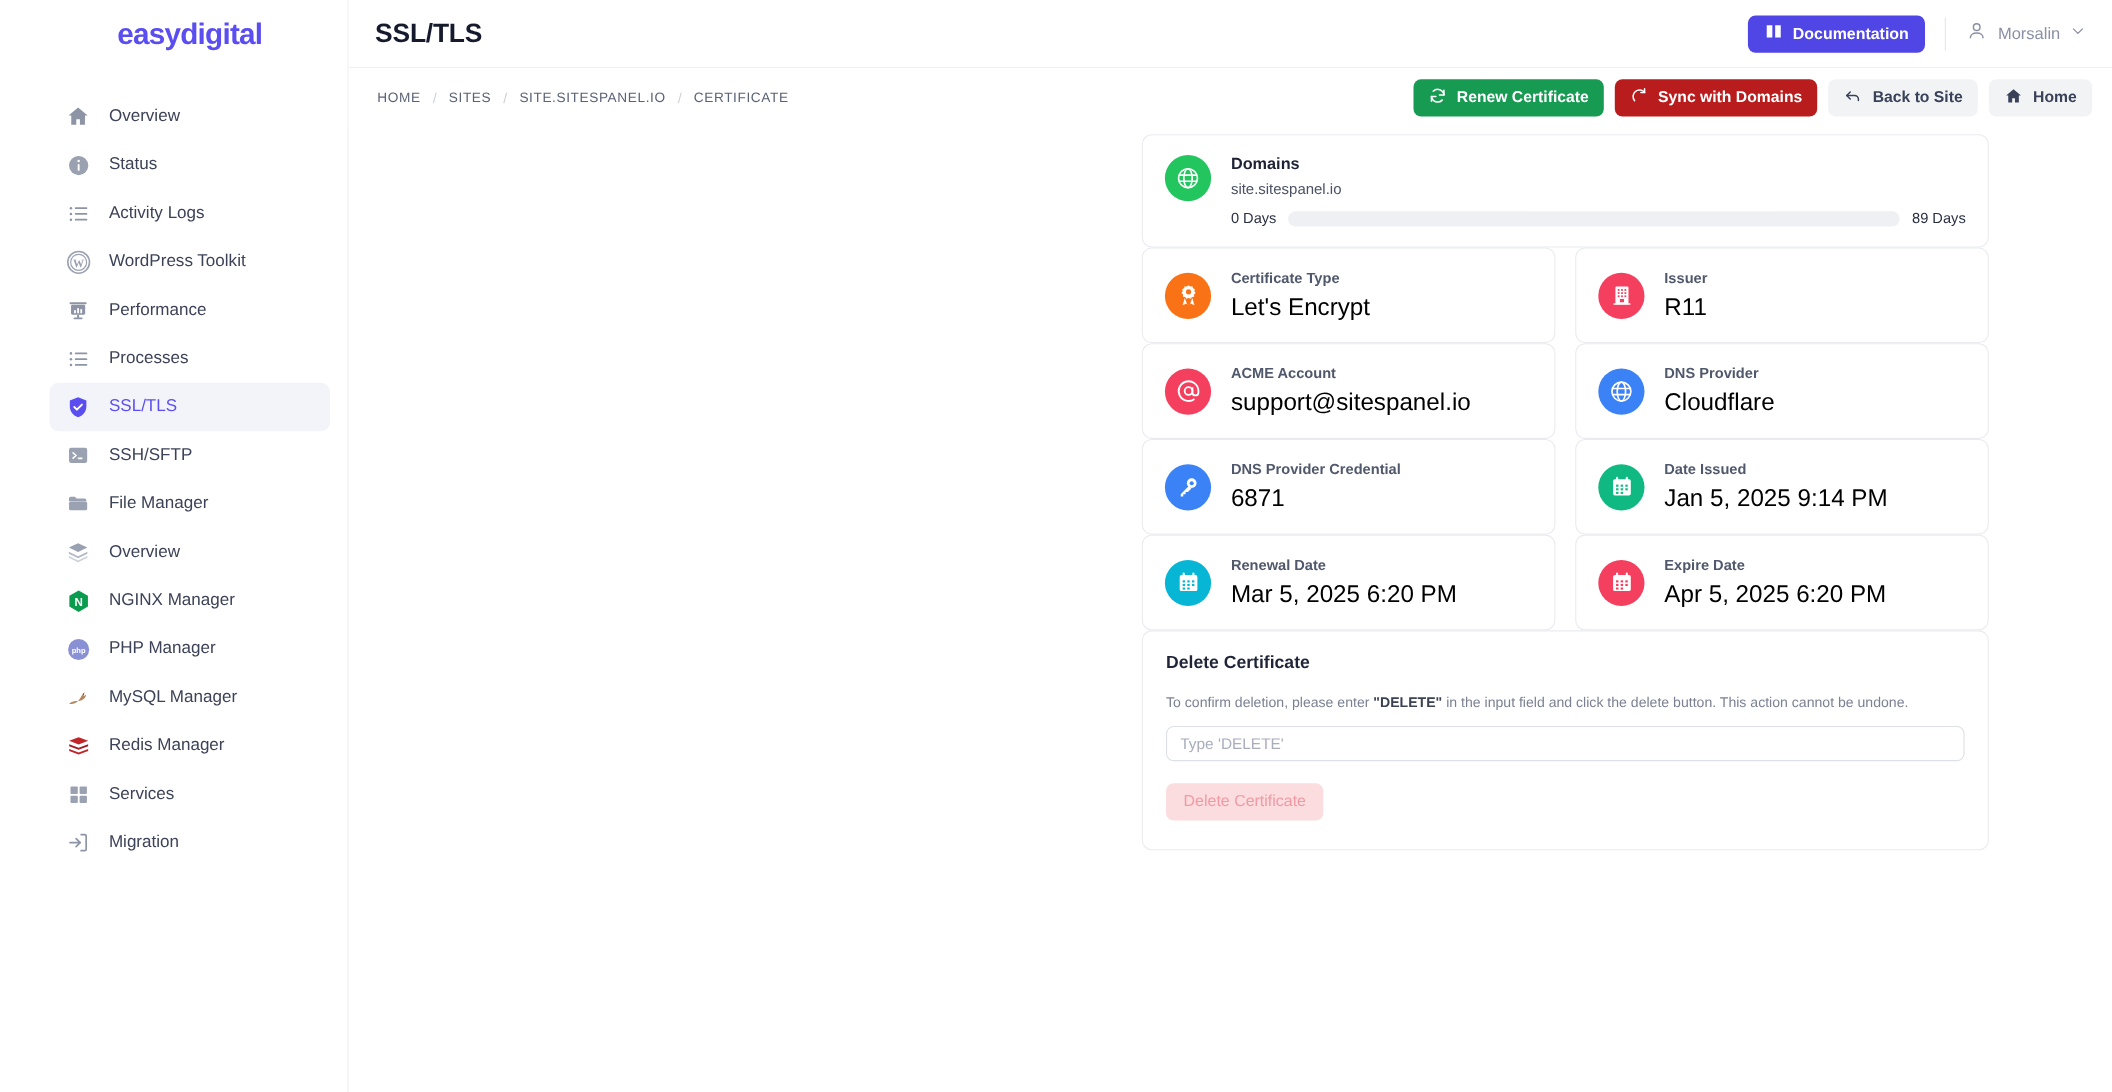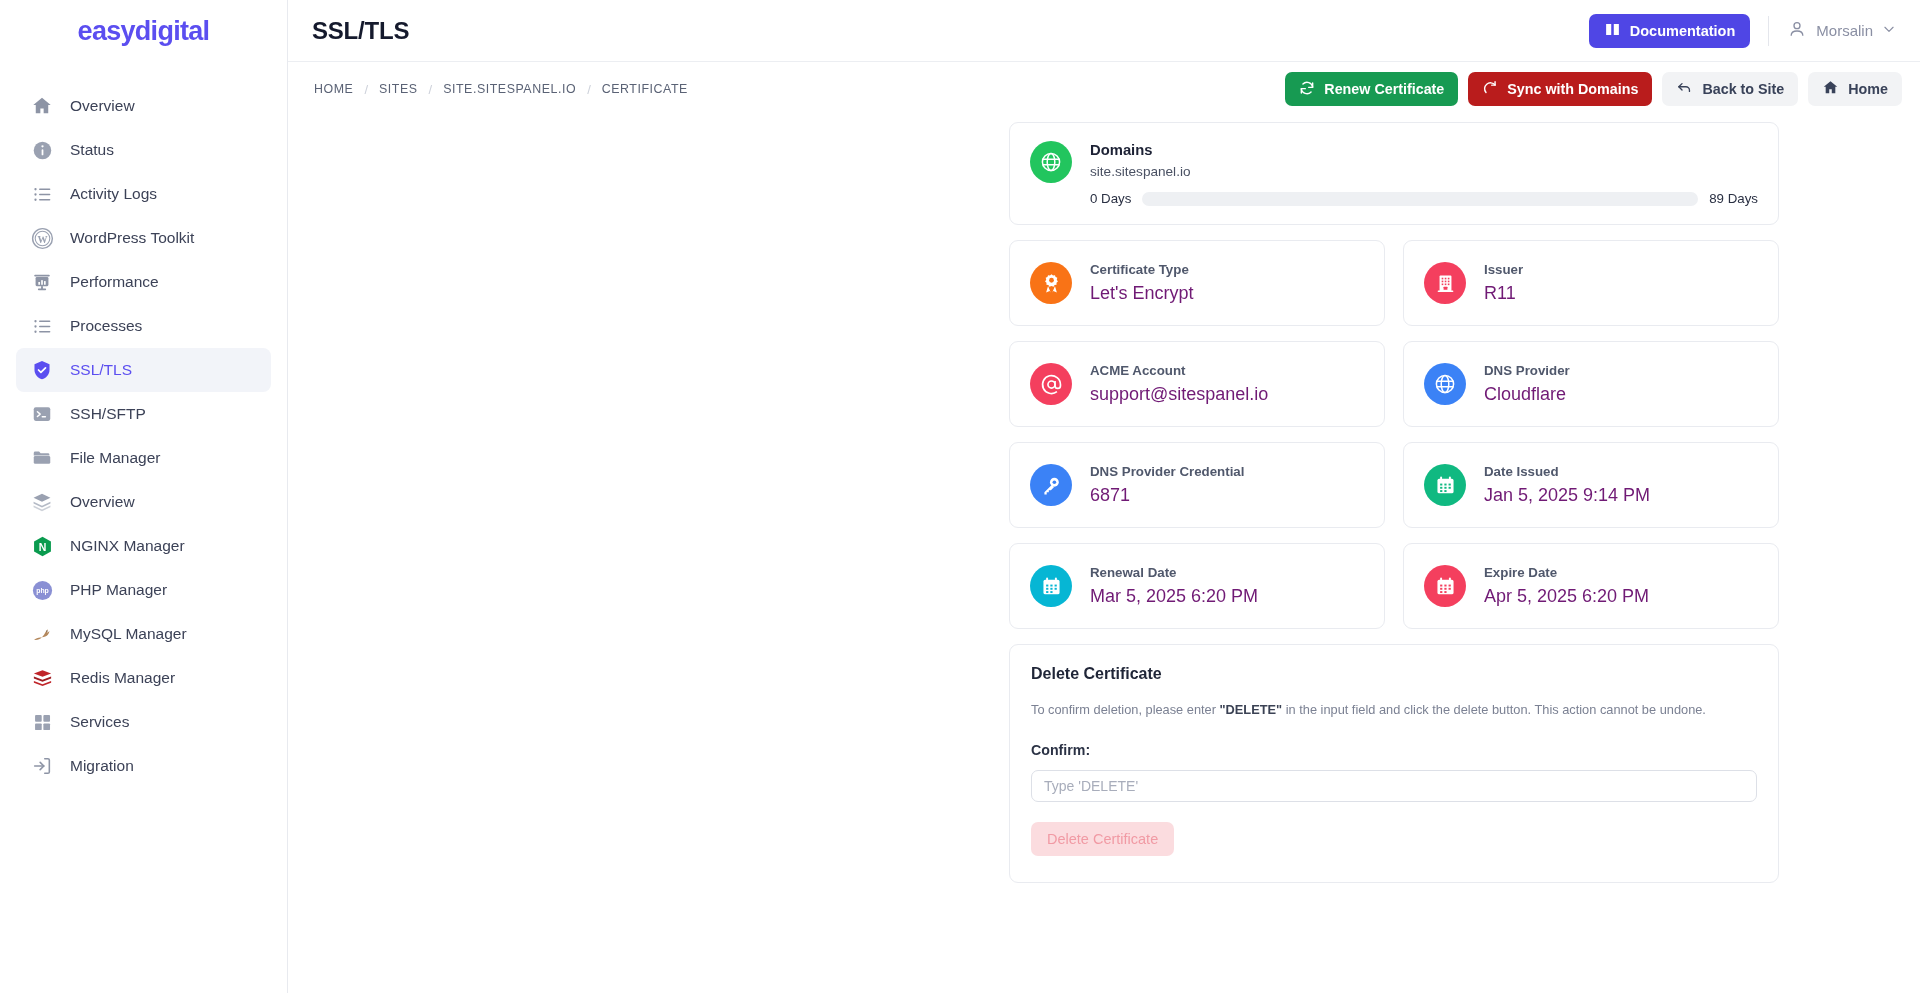--- a/index.html
+++ b/index.html
@@ -2,21 +2,21 @@
 <html><head>
 <meta charset="utf-8">
 <style>
   * { box-sizing: border-box; margin: 0; padding: 0; }
   html, body {
     width: 1920px; height: 993px;
     background: #ffffff;
     font-family: "Liberation Sans", sans-serif;
     overflow: hidden;
   }
-  .app { display: flex; width: 1920px; height: 782px; }
+  .app { display: flex; width: 1920px; height: 782px; padding-left: 29px; }
 
   
   .sidebar {
     width: 288px; min-width: 288px; height: 993px;
     background: #ffffff;
     border-right: 1px solid #e8eaef;
     display: flex; flex-direction: column;
     padding-top: 0;
   }
   .brand {
@@ -73,21 +73,21 @@
     height: 34px; border-radius: 7px; border: none; display: flex; align-items: center;
     gap: 9px; padding: 0 14px; font-size: 14.3px; font-weight: 700; cursor: pointer;
     font-family: "Liberation Sans", sans-serif; white-space: nowrap;
   }
   .btn-green { background: #179a52; color: #fff; align-items: center; }
   .btn-blue  { background: #b91c1c; color: #fff; }
   .btn-grey  { background: #f2f3f5; color: #394259; justify-content: flex-end; }
 
   
   .content { flex: 1; overflow: hidden; padding-top: 6px; }
-  .center-col { width: 770px; margin-left: 721px; display: flex; flex-direction: column; gap: 15px; }
+  .center-col { width: 770px; margin-left: 721px; display: flex; flex-direction: column; }
 
   .card {
     border: 1px solid #e9ebf0; border-radius: 9px; background: #fff;
   }
   .domains-card { padding: 18px 20px 18px 20px; display: flex; gap: 18px; align-items: flex-start; }
   .circ {
     width: 42px; height: 42px; border-radius: 50%;
     display: flex; align-items: center; justify-content: center; flex: 0 0 42px;
   }
   .domains-body { flex: 1; padding-top: 1px; }
@@ -100,21 +100,21 @@
   }
   .progress-fill { height: 100%; border-radius: 8px; background: #cdf2d9; }
 
   .grid-row { display: flex; gap: 18px; }
   .info-card {
     flex: 1; border: 1px solid #e9ebf0; border-radius: 9px; background: #fff;
     padding: 19px 20px; display: flex; align-items: center; gap: 18px; min-height: 86px;
   }
   .info-text { display: flex; flex-direction: column; gap: 6px; }
   .info-label { font-size: 13.3px; font-weight: 700; color: #50586c; }
-  .info-value { font-size: 18px; color: #701a75; }
+  .info-value { font-size: 22px; color: #000000; }
 
   .delete-card { padding: 20px 21px 26px 21px; }
   .delete-title { font-size: 16px; font-weight: 600; color: #1f2537; }
   .delete-desc { font-size: 12.8px; color: #7b8193; margin-top: 17px; line-height: 1.5; }
   .delete-desc b { color: #3b4254; font-weight: 700; }
   .confirm-label { font-size: 14.2px; font-weight: 700; color: #2b3245; margin-top: 23px; }
   .confirm-input {
     margin-top: 12px; width: 100%; height: 32px; border: 1px solid #dde0e7;
     border-radius: 7px; padding: 0 12px; font-size: 14px; color: #2b3245;
     font-family: "Liberation Sans", sans-serif; outline: none; background:#fff;
@@ -582,21 +582,20 @@
             <div class="info-text">
               <span class="info-label">Expire Date</span>
               <span class="info-value">Apr 5, 2025 6:20 PM</span>
             </div>
           </div>
         </div>
 
         <div class="card delete-card">
           <div class="delete-title">Delete Certificate</div>
           <p class="delete-desc"><span>To confirm deletion, please enter </span><b>"DELETE"</b><span> in the input field and click the delete button. This action cannot be undone.</span></p>
-          <div class="confirm-label">Confirm:</div>
           <input class="confirm-input" type="text" placeholder="Type 'DELETE'" style="">
           <button class="delete-btn">Delete Certificate</button>
         </div>
 
       </div>
     </div>
   </section>
 </div>
 
 </body></html>

